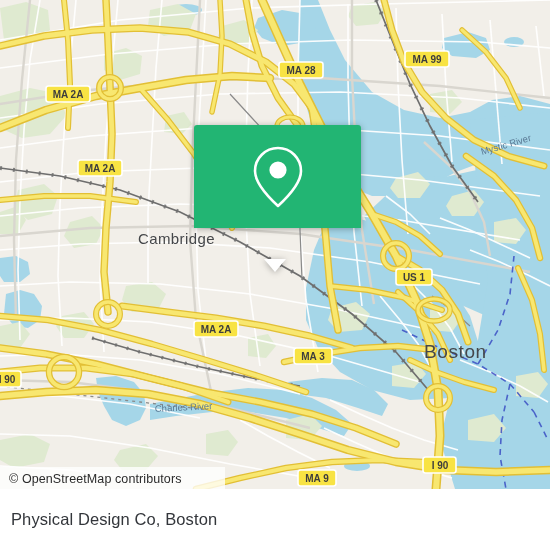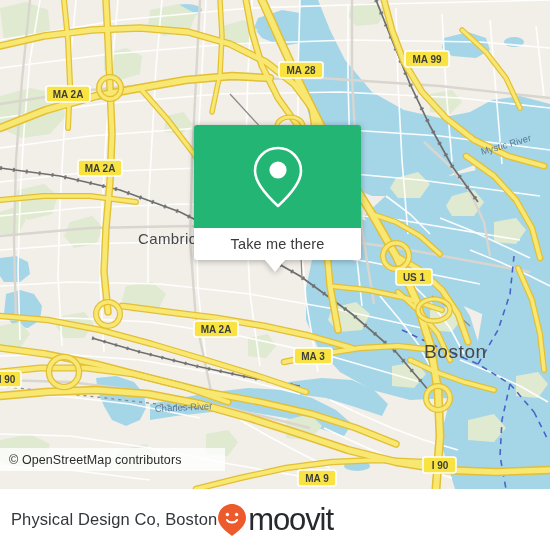--- a/index.html
+++ b/index.html
@@ -26,21 +26,21 @@
     height: 489px;
     overflow: hidden;
     background: #f2efe9;
   }
   #map svg { display: block; }
 
   
   #attrib {
     position: absolute;
     left: 0;
-    top: 448px;
+    top: 467px;
     width: 550px;
     height: 23px;
     display: flex;
     align-items: center;
     pointer-events: none;
   }
   #attrib-bg {
     position: absolute;
     left: 0; top: 0;
     width: 225px;
@@ -447,34 +447,20 @@
 
   <div id="popup">
     <div id="popup-green">
       <span>
         <svg width="52" height="64" viewBox="0 0 52 64" xmlns="http://www.w3.org/2000/svg">
           <path d="M26 3 C13.3 3 3 13.3 3 26 C3 36 13 49 26 61 C39 49 49 36 49 26 C49 13.3 38.7 3 26 3 Z" fill="none" stroke="#ffffff" stroke-width="2.6" stroke-linejoin="round"></path>
           <circle cx="26" cy="25" r="8.6" fill="#ffffff"></circle>
         </svg>
       </span>
     </div>
-    <div id="popup-white">
-      <span id="popup-label">Take me there</span>
-    </div>
     <div id="popup-tail"></div>
   </div>
 
   <div id="footer">
     <span id="footer-title">Physical Design Co, Boston</span>
-    <div id="brand">
-      <span>
-        <svg width="30" height="34" viewBox="0 0 30 34" xmlns="http://www.w3.org/2000/svg">
-          <path d="M15 1 C7.3 1 1 7.3 1 15 C1 22 8 28 15 33 C22 28 29 22 29 15 C29 7.3 22.7 1 15 1 Z" fill="#ed5b2d"></path>
-          <circle cx="10.4" cy="11.5" r="1.7" fill="#ffffff"></circle>
-          <circle cx="19.6" cy="11.5" r="1.7" fill="#ffffff"></circle>
-          <path d="M10 17 C12 20.2 18 20.2 20 17" fill="none" stroke="#ffffff" stroke-width="2.1" stroke-linecap="round"></path>
-        </svg>
-      </span>
-      <span id="brand-word">moovit</span>
-    </div>
   </div>
 
 </div>
 
 </body></html>

